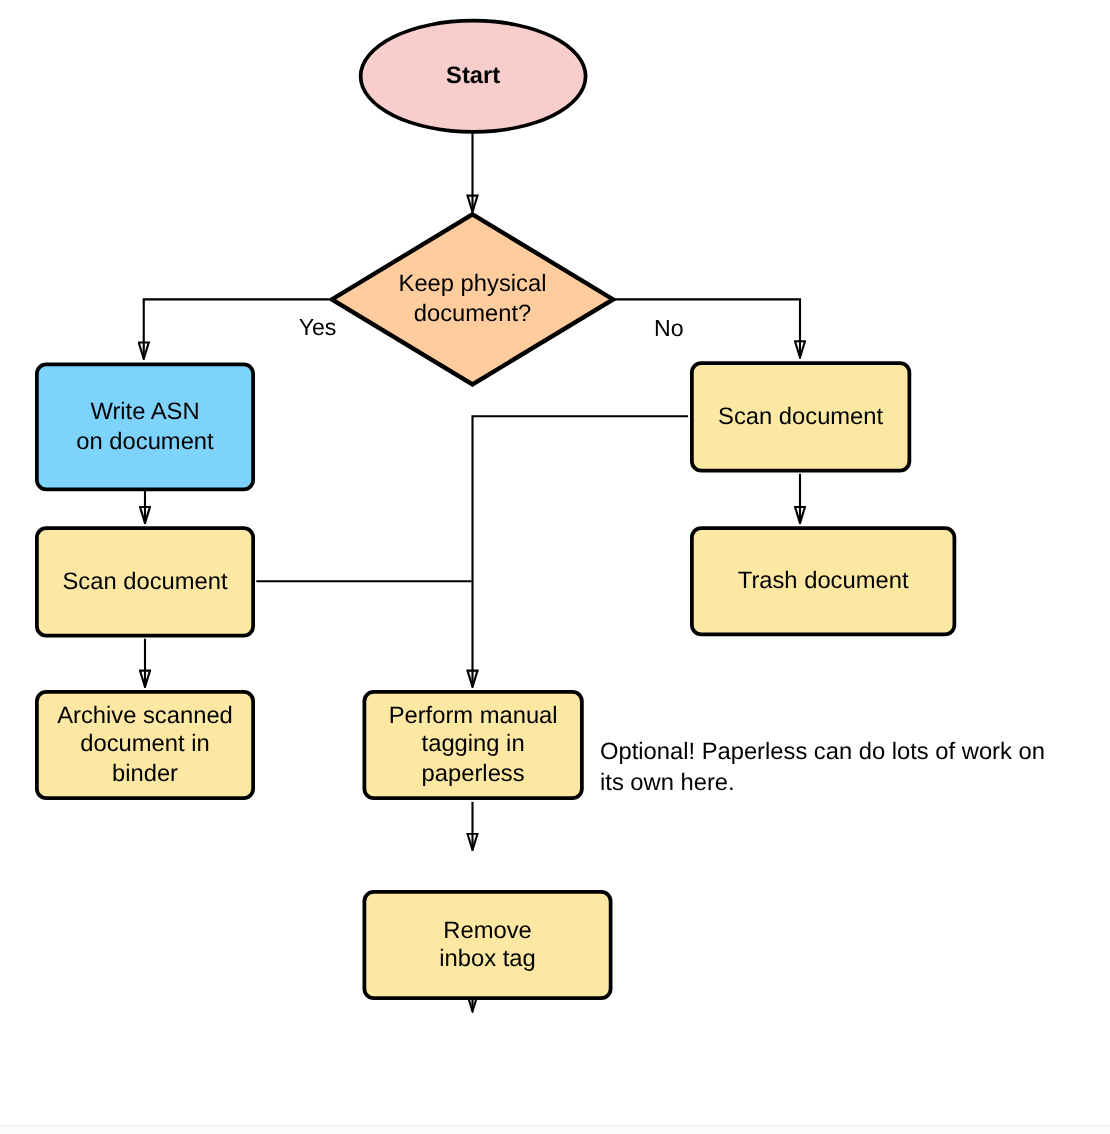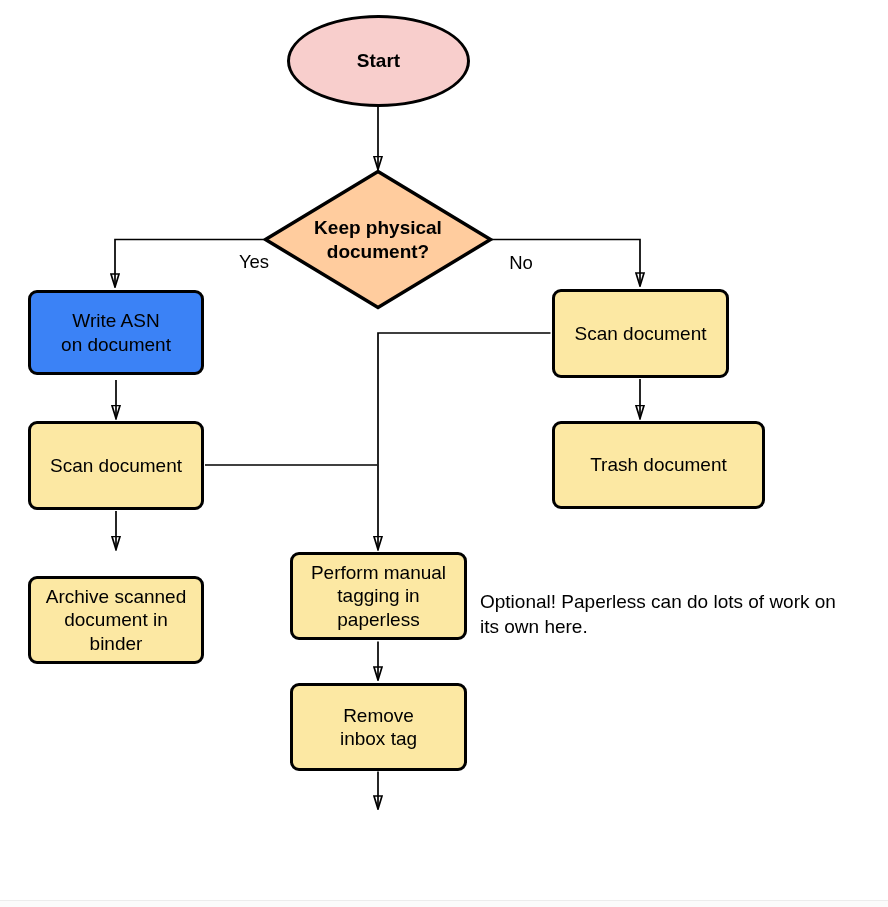--- a/index.html
+++ b/index.html
@@ -56,21 +56,20 @@
   .diamond-label {
     position: absolute;
     left: 0; top: 0; right: 0; bottom: 0;
     display: flex;
     align-items: center;
     justify-content: center;
     text-align: center;
     font-size: 19px;
     line-height: 24px;
     white-space: pre-line;
-    font-weight: bold;
   }
   .edge-label {
     position: absolute;
     font-size: 18.5px;
     line-height: 20px;
     text-align: center;
     margin-top: 41px;
   }
   #annotation {
     position: absolute;
@@ -118,43 +117,43 @@
   <div class="node shape-ellipse" style="left: 287px; top: 15px; width: 183px; height: 92px; background-color: rgb(248, 206, 204);">Start</div>
 
   <div class="diamond-wrap" style="left:262px; top:168px; width:232px; height:143px;">
     <svg width="232" height="143" viewBox="0 0 232 143" xmlns="http://www.w3.org/2000/svg">
       <polygon points="116,3.5 228.5,71.5 116,139.5 3.5,71.5" stroke="#000000" stroke-width="3.5" fill="#ffcc9e"></polygon>
     </svg>
     <div class="diamond-label">Keep physical
 document?</div>
   </div>
 
-  <div class="node shape-rect" style="left: 28px; top: 290px; width: 176px; height: 85px; background-color: #3b82f6;">Write ASN
+  <div class="node shape-rect" style="left: 28px; top: 290px; width: 176px; height: 103px; background-color: #7dd3fc;">Write ASN
 on document</div>
 
   <div class="node shape-rect" style="left: 28px; top: 421px; width: 176px; height: 89px; background-color: rgb(252, 232, 163);">Scan document</div>
 
-  <div class="node shape-rect" style="left: 28px; top: 576px; width: 176px; height: 88px; background-color: rgb(252, 232, 163);">Archive scanned
+  <div class="node shape-rect" style="left: 28px; top: 552px; width: 176px; height: 88px; background-color: rgb(252, 232, 163);">Archive scanned
 document in
 binder</div>
 
   <div class="node shape-rect" style="left: 552px; top: 289px; width: 177px; height: 89px; background-color: rgb(252, 232, 163);">Scan document</div>
 
   <div class="node shape-rect" style="left: 552px; top: 421px; width: 213px; height: 88px; background-color: rgb(252, 232, 163);">Trash document</div>
 
   <div class="node shape-rect" style="left: 290px; top: 552px; width: 177px; height: 88px; background-color: rgb(252, 232, 163);">Perform manual
 tagging in
 paperless</div>
 
-  <div class="node shape-rect" style="left: 290px; top: 683px; width: 177px; height: 88px; background-color: rgb(252, 232, 163);">Remove
+  <div class="node shape-rect" style="left: 290px; top: 712px; width: 200px; height: 88px; background-color: rgb(252, 232, 163);">Remove
 inbox tag</div>
 
 
   <div class="edge-label" style="left:230px; top:211px; width:48px;">Yes</div>
 
-  <div class="edge-label" style="left:499px; top:212px; width:44px;">No</div>
+  <div class="edge-label" style="left:513px; top:212px; width:44px;">No</div>
 
   <div id="annotation">Optional! Paperless can do lots of work on
 its own here.</div>
 
   <div id="bottom-strip"></div>
 
 </div>
 
 </body></html>

